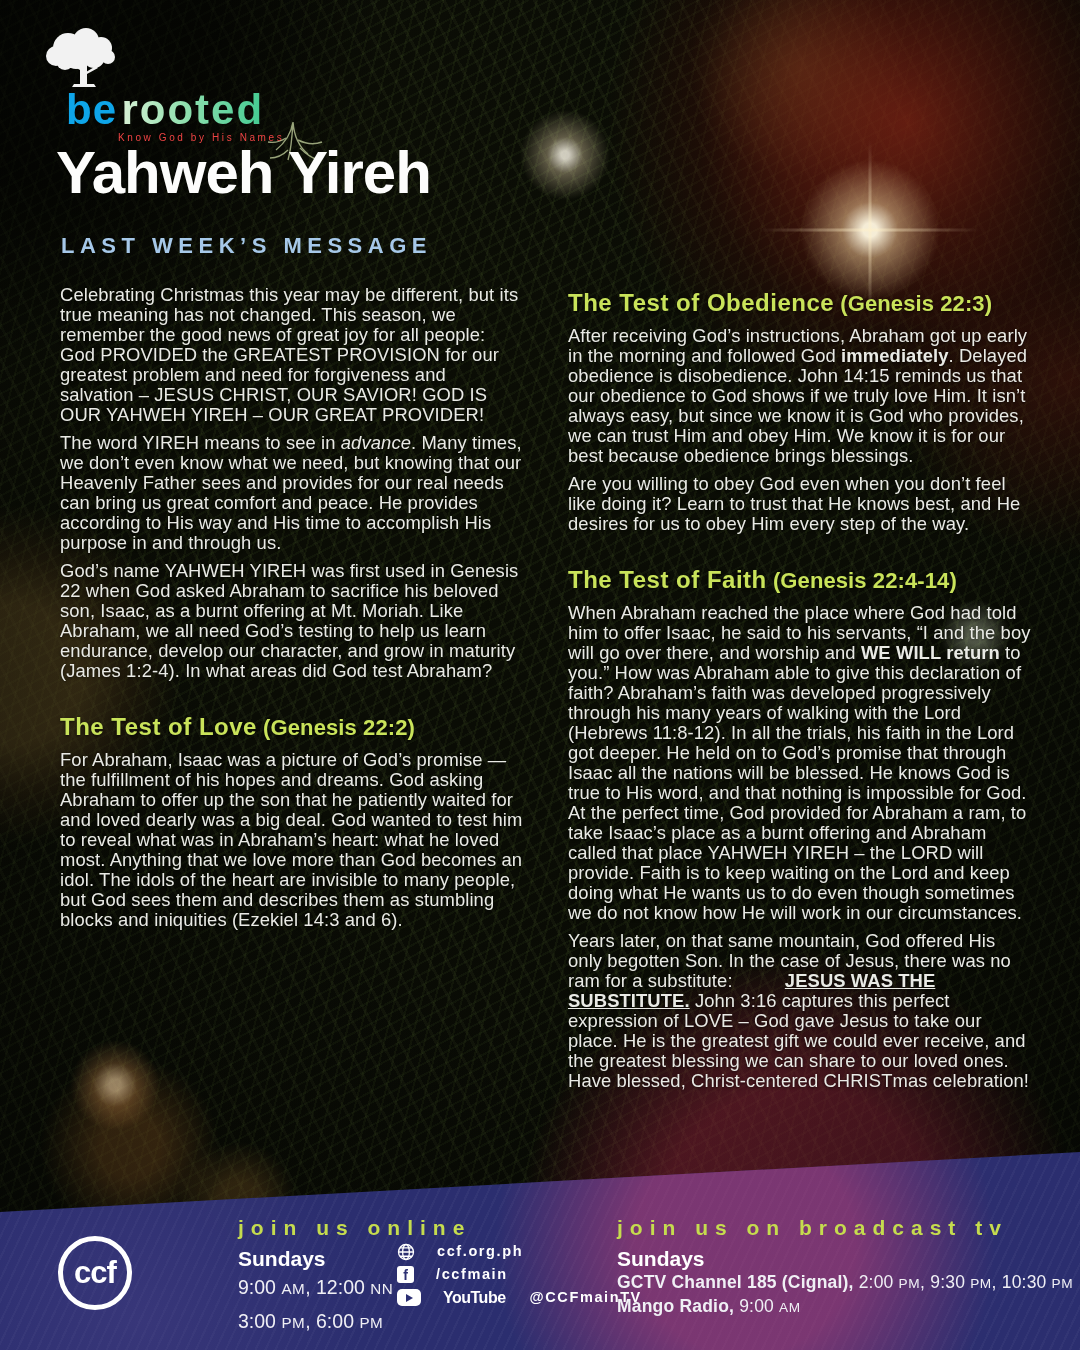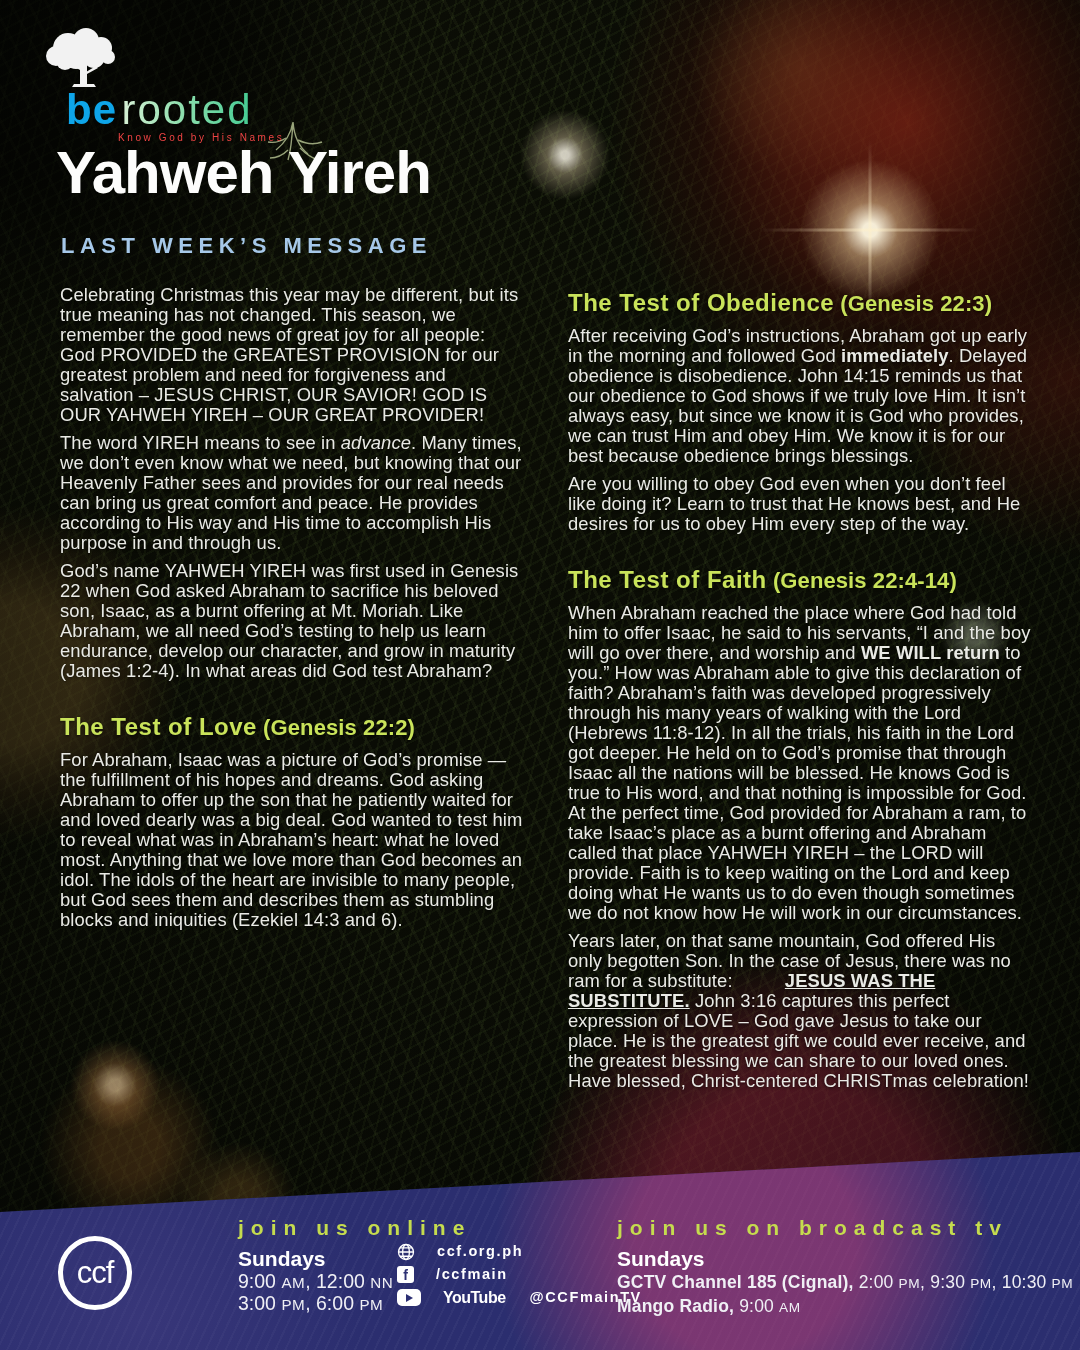--- a/index.html
+++ b/index.html
@@ -31,21 +31,21 @@
       background:radial-gradient(circle,rgba(255,250,235,0.8) 0 4px,rgba(255,235,190,0.35) 18px,rgba(0,0,0,0) 45px);}
   .f3{left:70px;top:1040px;width:90px;height:90px;
       background:radial-gradient(circle,rgba(255,220,170,0.55) 0 6px,rgba(230,160,90,0.25) 22px,rgba(0,0,0,0) 45px);}
   .f4{left:940px;top:600px;width:70px;height:70px;
       background:radial-gradient(circle,rgba(240,255,220,0.35) 0 4px,rgba(0,0,0,0) 35px);}
   
   .brand{position:absolute;left:36px;top:24px;width:320px;}
   .tree{position:absolute;left:2px;top:2px;}
   .brand-line{position:absolute;left:30px;top:62px;white-space:nowrap;}
   .brand-be{font-size:42px;font-weight:bold;color:#0ea5e9;letter-spacing:1px;}
-  .brand-rooted{font-size:42px;font-weight:normal;letter-spacing:2px;
+  .brand-rooted{font-size:42px;font-weight:bold;letter-spacing:2px;
     background:linear-gradient(90deg,#d8f0d5,#8fdfae 45%,#43cb92);
     -webkit-background-clip:text;background-clip:text;color:transparent;text-align:right;}
   .brand-tagline{position:absolute;left:82px;top:108px;font-size:10px;letter-spacing:2.6px;color:#ef4444;white-space:nowrap;}
   .roots{position:absolute;left:222px;top:96px;opacity:.85;}
   
   .title{position:absolute;left:56px;top:138px;margin:0;font-size:60px;font-weight:bold;
          letter-spacing:-1px;color:#fdfdfc;white-space:nowrap;}
   .subtitle{position:absolute;left:61px;top:233px;margin:0;font-size:22px;font-weight:bold;
             letter-spacing:5.5px;color:#a6c8e9;white-space:nowrap;}
   
@@ -64,24 +64,24 @@
   
   .footer{position:absolute;left:0;bottom:0;width:1080px;height:200px;
     clip-path:polygon(0 31%, 100% 1%, 100% 100%, 0 100%);
     background-image:
       radial-gradient(circle at 745px 95px, rgba(186,62,116,0.55) 0 110px, rgba(186,62,116,0) 250px),
       radial-gradient(circle at 140px 170px, rgba(80,70,140,0.35) 0, rgba(0,0,0,0) 220px),
       repeating-linear-gradient(115deg, rgba(255,255,255,0.035) 0 2px, rgba(0,0,0,0) 2px 9px);
     background-color:rgba(44,47,115,0.97);}
   .ccf-badge{position:absolute;left:58px;top:86px;width:64px;height:64px;border:5px solid #fff;
     border-radius:50%;display:flex;align-items:center;justify-content:center;
-    font-size:31px;font-weight:normal;color:#fff;letter-spacing:-1px;}
+    font-size:31px;font-weight:bold;color:#fff;letter-spacing:-1px;}
   .f-heading{font-size:21px;font-weight:bold;letter-spacing:7px;color:#c5dc4e;white-space:nowrap;}
   .f-day{font-size:21px;font-weight:bold;color:#fff;margin-top:7px;}
-  .f-times{font-size:19.5px;line-height:21px;color:#f0f0f5;}
+  .f-times{font-size:19.5px;line-height:32px;color:#f0f0f5;}
   .online{position:absolute;left:238px;top:66px;}
   .links{position:absolute;left:397px;top:93px;}
   .link-row{display:flex;gap:22px;height:21px;margin-bottom:2px;}
   .link-label{font-size:14.5px;font-weight:bold;letter-spacing:1.6px;color:#fff;}
   .yt-word{font-size:16px;font-weight:bold;letter-spacing:-0.5px;color:#fff;margin-right:2px;}
   .fb-ic{width:17px;height:17px;background:#fff;border-radius:3px;display:flex;align-items:flex-end;
          justify-content:center;font-size:14px;font-weight:bold;color:#2c2f73;line-height:15px;}
   .yt-ic{width:24px;height:17px;background:#fff;border-radius:5px;display:flex;align-items:center;justify-content:center;}
   .yt-ic span{width:0;height:0;border-left:7px solid #2c2f73;border-top:4.5px solid transparent;border-bottom:4.5px solid transparent;}
   .broadcast{position:absolute;left:617px;top:66px;}

